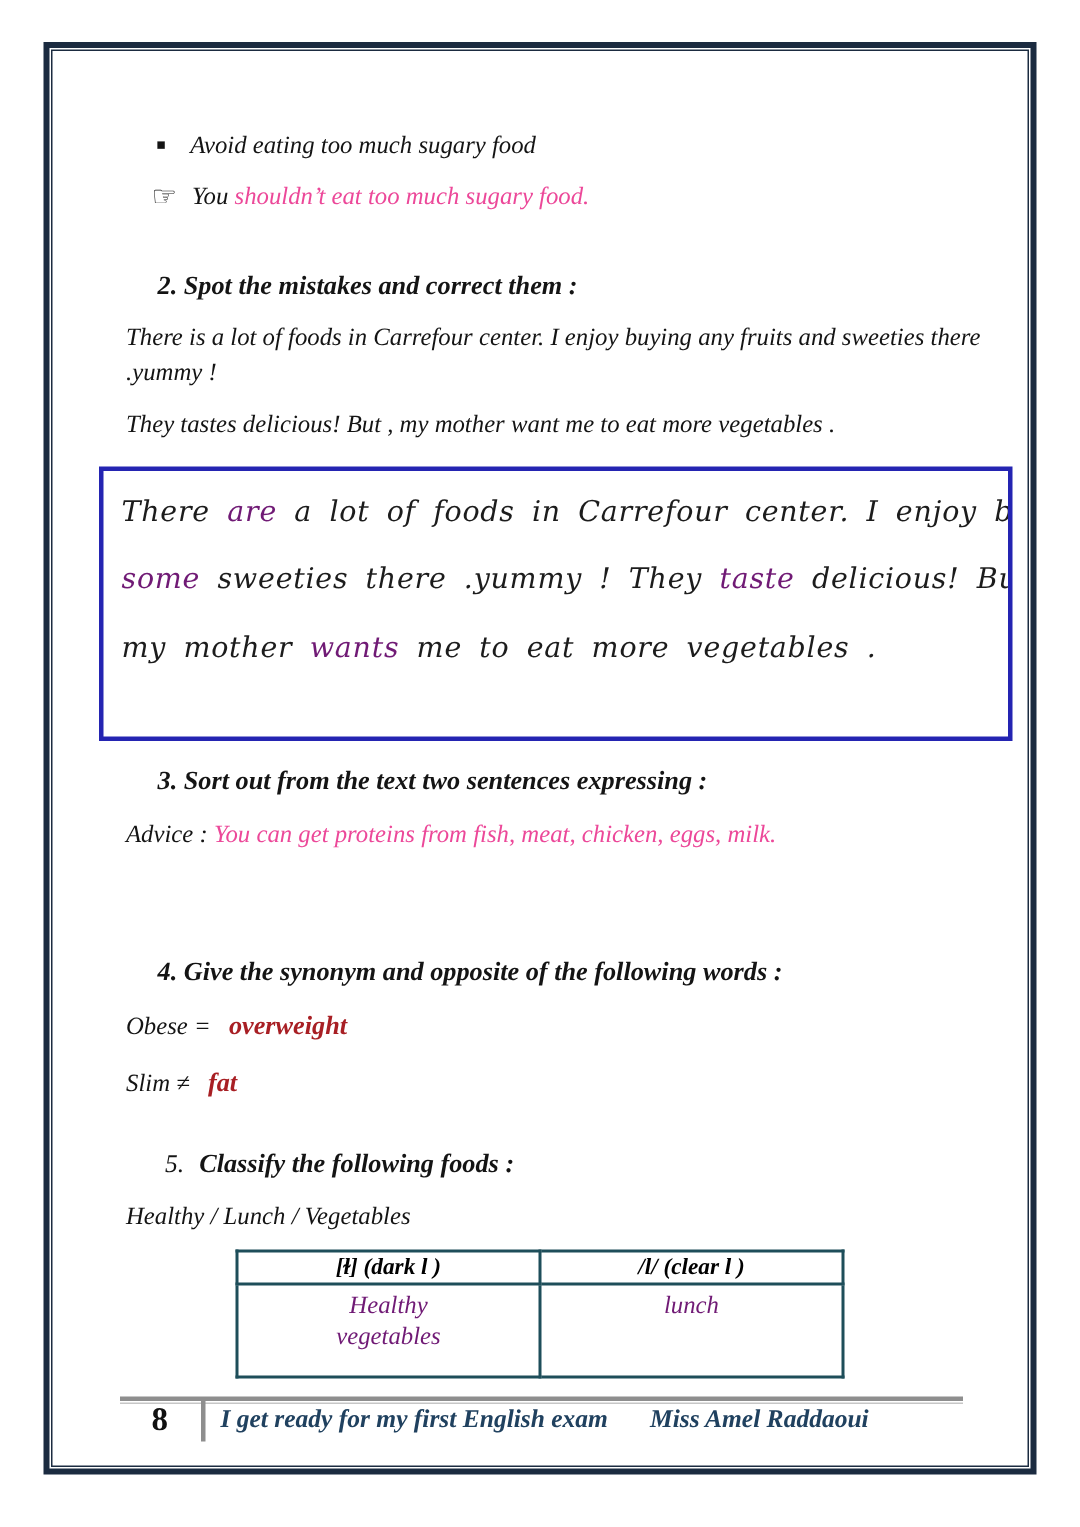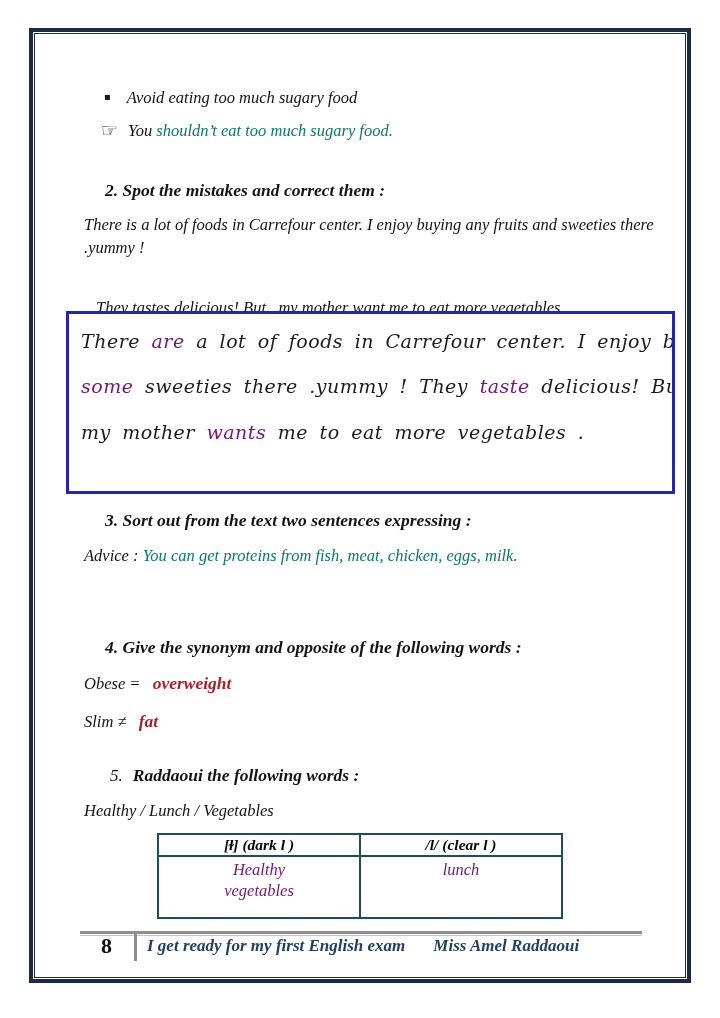--- a/index.html
+++ b/index.html
@@ -32,21 +32,21 @@
     line-height: 23px;
     color: #141414;
   }
   .heading {
     font-style: italic;
     font-weight: bold;
     font-size: 17.5px;
     color: #141414;
     white-space: nowrap;
   }
-  .red { color: #0f766e; }
+  .red { color: #ec4899; }
   .red-bold {
     color: #a81f24;
     font-weight: bold;
     font-style: italic;
     font-size: 17.5px;
   }
   .bullet-square {
     display: inline-block;
     font-style: normal;
     font-size: 10px;
@@ -161,21 +161,21 @@
   </div>
 
   <div class="abs body-text" style="left:101px; top:119px;">
     <span class="hand">☞</span><span>You </span><span class="red">shouldn’t eat too much sugary food.</span>
   </div>
 
   <div class="abs heading" style="left:105px; top:180px;">2. Spot the mistakes and correct them :</div>
 
   <div class="abs body-text" style="left:84px; top:213px; width:575px;">There is a lot of foods in Carrefour center. I enjoy buying any fruits and sweeties there .yummy !</div>
 
-  <div class="abs body-text" style="left:96px; top:271px; width:600px;margin-top:25px;">They tastes delicious! But , my mother want me to eat more vegetables .</div>
+  <div class="abs body-text" style="left:84px; top:271px; width:600px;">They tastes delicious! But , my mother want me to eat more vegetables .</div>
 
   <div class="correction-box">
     <div class="cursive-line" style="top:16px;">
       <span>There </span><span class="red">are</span><span> a lot of foods in Carrefour center. I enjoy buying</span>
     </div>
     <div class="cursive-line" style="top:61px;">
       <span class="red">some</span><span> sweeties there .yummy ! They </span><span class="red">taste</span><span> delicious! But ,</span>
     </div>
     <div class="cursive-line" style="top:107px;">
       <span>my mother </span><span class="red">wants</span><span> me to eat more vegetables .</span>
@@ -194,21 +194,21 @@
   <div class="abs body-text" style="left:84px; top:672px; white-space:nowrap;">
     <span>Obese = </span><span class="red-bold" style="margin-left:8px;">overweight</span>
   </div>
 
   <div class="abs body-text" style="left:84px; top:710px; white-space:nowrap;">
     <span>Slim ≠ </span><span class="red-bold" style="margin-left:8px;">fat</span>
   </div>
 
   <div class="abs" style="left:110px; top:764px; white-space:nowrap;">
     <span class="body-text" style="font-size:17px;">5.</span>
-    <span class="heading" style="margin-left:6px;">Raddaoui the following words :</span>
+    <span class="heading" style="margin-left:6px;">Classify the following foods :</span>
   </div>
 
   <div class="abs body-text" style="left:84px; top:799px; white-space:nowrap;">Healthy / Lunch / Vegetables</div>
 
   <table class="classify-table">
     <tbody>
         <tr>
       <th>[ɫ] (dark l )</th>
       <th>/l/ (clear l )</th>
     </tr>

